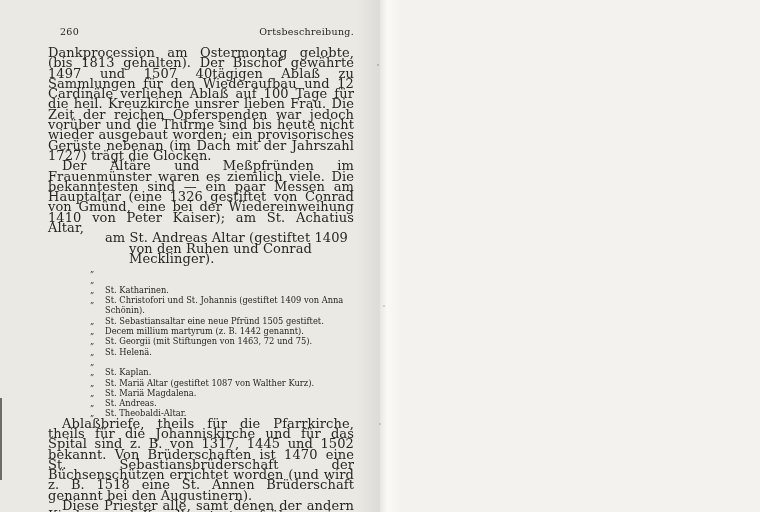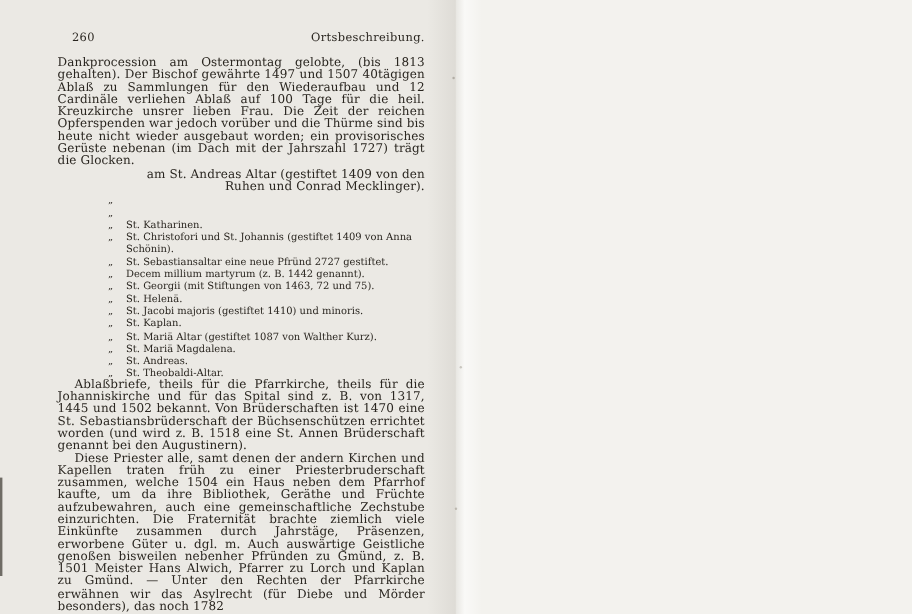--- a/index.html
+++ b/index.html
@@ -43,31 +43,31 @@
   .headrow { position: absolute; top: 26px; font-size: 9.5px; letter-spacing: 0.3px; }
   .headrow-left  { left: 48px;  width: 306px; }
   .pagenum-left  { position: absolute; left: 12px; top: 0; }
   .running-title { display: block; text-align: right; }
 
   
   .textcol { position: absolute; top: 48px; }
   .textcol-left  { left: 48px;  width: 306px; }
   .textcol p {
     margin: 0;
-    font-size: 10px;
+    font-size: 13px;
     line-height: 10.3px;
     text-align: justify;
     text-indent: 14px;
     letter-spacing: 0.1px;
   }
   .textcol p.cont { text-indent: 0; }
 
   
   p.list-lead {
-    text-align: right;
+    text-align: left;
     padding-left: 81px;
     text-indent: -24px !important;
   }
   .list-row {
     display: flex;
     font-size: 8.3px;
     line-height: 10.3px;
     padding-left: 42px;
     text-align: left;
   }
@@ -79,55 +79,55 @@
 
 <div class="spread">
 
   <div class="page page-left">
     <div class="headrow headrow-left ink">
       <span class="pagenum-left">260</span>
       <span class="running-title">Ortsbeschreibung.</span>
     </div>
     <div class="textcol textcol-left ink">
       <p class="cont">Dankprocession am Ostermontag gelobte, (bis 1813 gehalten). Der Bischof gewährte 1497 und 1507 40tägigen Ablaß zu Sammlungen für den Wiederaufbau und 12 Cardinäle verliehen Ablaß auf 100 Tage für die heil. Kreuzkirche unsrer lieben Frau. Die Zeit der reichen Opferspenden war jedoch vorüber und die Thürme sind bis heute nicht wieder ausgebaut worden; ein provisorisches Gerüste nebenan (im Dach mit der Jahrszahl 1727) trägt die Glocken.</p>
+      <p>Der Altäre und Meßpfründen im Frauenmünster waren es ziemlich viele. Die bekanntesten sind — ein paar Messen am Hauptaltar (eine 1326 gestiftet von Conrad von Gmünd, eine bei der Wiedereinweihung 1410 von Peter Kaiser); am St. Achatius Altar,</p>
       <p class="list-lead">am St. Andreas Altar (gestiftet 1409 von den Ruhen und Conrad Mecklinger).</p>
 
       <div class="list-row">
         <span class="ditto">„</span>
       </div>
       <div class="list-row">
         <span class="ditto">„</span>
       </div>
       <div class="list-row">
         <span class="ditto">„</span>
         <span class="list-text">St. Katharinen.</span>
       </div>
       <div class="list-row">
         <span class="ditto">„</span>
         <span class="list-text">St. Christofori und St. Johannis (gestiftet 1409 von Anna Schönin).</span>
       </div>
       <div class="list-row">
         <span class="ditto">„</span>
-        <span class="list-text">St. Sebastiansaltar eine neue Pfründ 2727 gestiftet.</span>
+        <span class="list-text">St. Sebastiansaltar eine neue Pfründ 1505 gestiftet.</span>
       </div>
       <div class="list-row">
         <span class="ditto">„</span>
         <span class="list-text">Decem millium martyrum (z. B. 1442 genannt).</span>
       </div>
       <div class="list-row">
         <span class="ditto">„</span>
         <span class="list-text">St. Georgii (mit Stiftungen von 1463, 72 und 75).</span>
       </div>
       <div class="list-row">
         <span class="ditto">„</span>
         <span class="list-text">St. Helenä.</span>
       </div>
       <div class="list-row">
         <span class="ditto">„</span>
-        <span class="list-text">St. Jacobi majoris (gestiftet 1410) und minoris.</span>
       </div>
       <div class="list-row">
         <span class="ditto">„</span>
         <span class="list-text">St. Kaplan.</span>
       </div>
       <div class="list-row">
         <span class="ditto">„</span>
         <span class="list-text">St. Mariä Altar (gestiftet 1087 von Walther Kurz).</span>
       </div>
       <div class="list-row">

